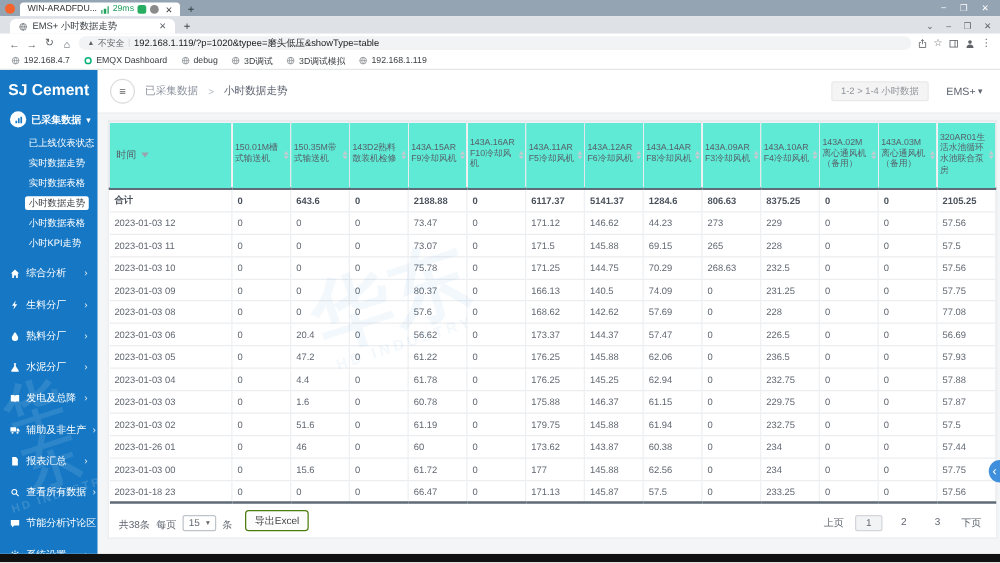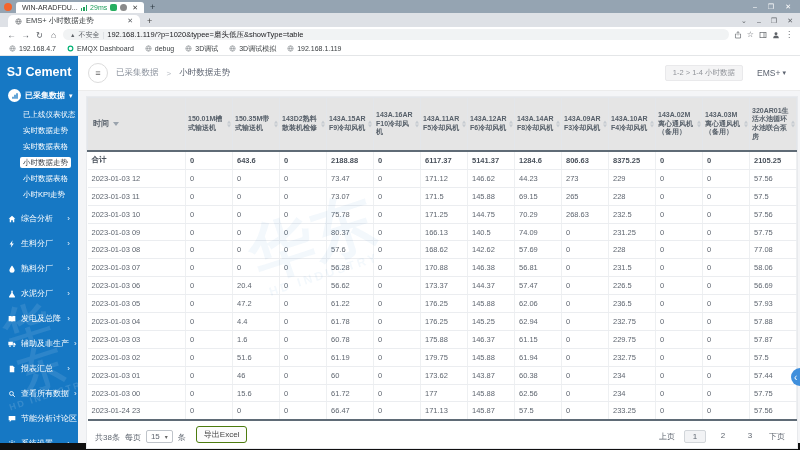--- a/index.html
+++ b/index.html
@@ -70,21 +70,21 @@
   .topbar{height:34px;background:#fff;display:flex;align-items:center;padding:0 10px;gap:8px;border-bottom:1px solid #ececec;flex-shrink:0}
   .burger{width:18px;height:18px;border:1px solid #dcdcdc;border-radius:50%;display:flex;align-items:center;justify-content:center;font-size:9px;color:#666;flex-shrink:0}
   .crumb-parent{font-size:8.5px;color:#8a919c}
   .crumb-sep{font-size:8px;color:#b5bac2}
   .crumb-current{font-size:8.5px;color:#5c6370}
   .range{margin-left:auto;background:#f4f4f5;border:1px solid #e9e9eb;border-radius:2px;color:#909399;font-size:7.5px;padding:2px 7px;white-space:nowrap}
   .user{display:flex;align-items:center;gap:2px;font-size:8.5px;color:#5c6370;margin:0 4px 0 6px}
   .ucaret{font-size:7px}
   .card{background:#fff;margin:5px 2px 0 8px;border:1px solid #e8eaed}
   table{width:100%;border-collapse:collapse;table-layout:fixed}
-  th{font-size:7px;font-weight:bold;color:#57606a;border:1px solid #e3e6ea;border-bottom:2px solid #5f6b76;padding:2px 6px 2px 2px;height:48px;vertical-align:middle;text-align:left;word-break:break-all;position:relative;background:#e5e5e5;line-height:1.25}
+  th{font-size:7px;font-weight:normal;color:#57606a;border:1px solid #e3e6ea;border-bottom:2px solid #5f6b76;padding:2px 6px 2px 2px;height:48px;vertical-align:middle;text-align:left;word-break:break-all;position:relative;background:#5eead4;line-height:1.25}
   th.time-col{width:86px;font-size:8px;padding-left:5px}
   td{font-size:7.5px;color:#5f6670;border-right:1px solid #eef0f2;border-bottom:1px solid #ebedf0;padding:0 4px;height:16.9px;white-space:nowrap;overflow:hidden}
   tr.total td{font-weight:bold;color:#49515b}
   tbody tr:last-child td{border-bottom:2px solid #5f6b76}
   .sort{position:absolute;right:1px;top:50%;transform:translateY(-50%);display:flex;flex-direction:column;gap:1px}
   .sort b{width:0;height:0;border-left:2.5px solid transparent;border-right:2.5px solid transparent;display:block}
   .sort b.up{border-bottom:3px solid #c6cbd1}
   .sort b.down{border-top:3px solid #c6cbd1}
   .time-caret{display:inline-block;margin-left:4px;width:0;height:0;border-left:3px solid transparent;border-right:3px solid transparent;border-top:4px solid #9aa3ad;vertical-align:middle}
   .tfooter{display:flex;align-items:flex-end;padding:5px 8px;font-size:8px;color:#5f6670;gap:5px}
@@ -484,36 +484,20 @@
                 <td>168.62</td>
                 <td>142.62</td>
                 <td>57.69</td>
                 <td>0</td>
                 <td>228</td>
                 <td>0</td>
                 <td>0</td>
                 <td>77.08</td>
               </tr>
               <tr>
-                <td>2023-01-03 07</td>
-                <td>0</td>
-                <td>0</td>
-                <td>0</td>
-                <td>56.28</td>
-                <td>0</td>
-                <td>170.88</td>
-                <td>146.38</td>
-                <td>56.81</td>
-                <td>0</td>
-                <td>231.5</td>
-                <td>0</td>
-                <td>0</td>
-                <td>58.06</td>
-              </tr>
-              <tr>
                 <td>2023-01-03 06</td>
                 <td>0</td>
                 <td>20.4</td>
                 <td>0</td>
                 <td>56.62</td>
                 <td>0</td>
                 <td>173.37</td>
                 <td>144.37</td>
                 <td>57.47</td>
                 <td>0</td>
@@ -580,21 +564,21 @@
                 <td>179.75</td>
                 <td>145.88</td>
                 <td>61.94</td>
                 <td>0</td>
                 <td>232.75</td>
                 <td>0</td>
                 <td>0</td>
                 <td>57.5</td>
               </tr>
               <tr>
-                <td>2023-01-03 01</td>
+                <td>2023-01-26 01</td>
                 <td>0</td>
                 <td>46</td>
                 <td>0</td>
                 <td>60</td>
                 <td>0</td>
                 <td>173.62</td>
                 <td>143.87</td>
                 <td>60.38</td>
                 <td>0</td>
                 <td>234</td>
@@ -612,21 +596,21 @@
                 <td>177</td>
                 <td>145.88</td>
                 <td>62.56</td>
                 <td>0</td>
                 <td>234</td>
                 <td>0</td>
                 <td>0</td>
                 <td>57.75</td>
               </tr>
               <tr>
-                <td>2023-01-24 23</td>
+                <td>2023-01-18 23</td>
                 <td>0</td>
                 <td>0</td>
                 <td>0</td>
                 <td>66.47</td>
                 <td>0</td>
                 <td>171.13</td>
                 <td>145.87</td>
                 <td>57.5</td>
                 <td>0</td>
                 <td>233.25</td>

